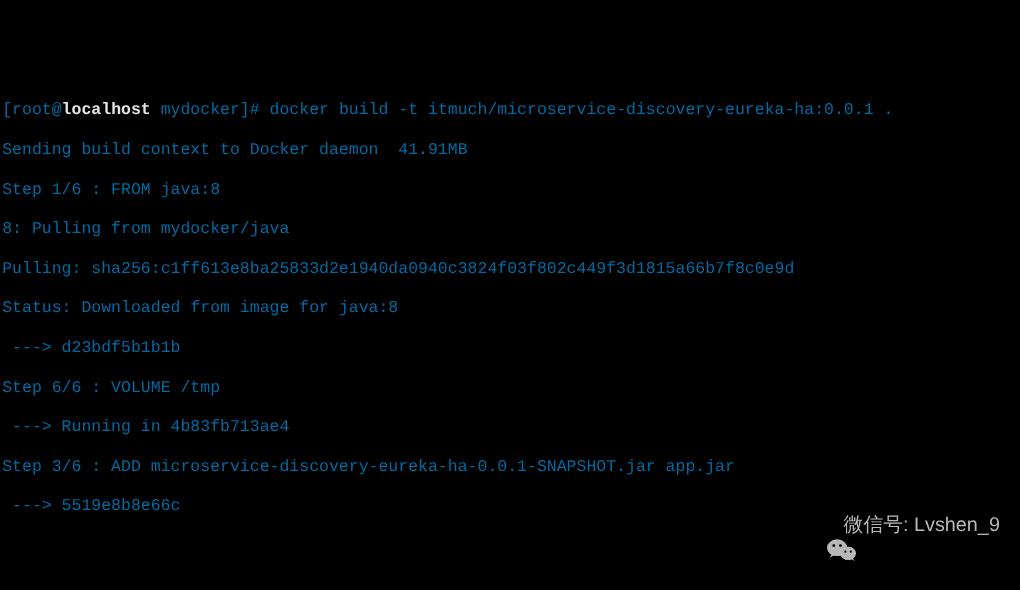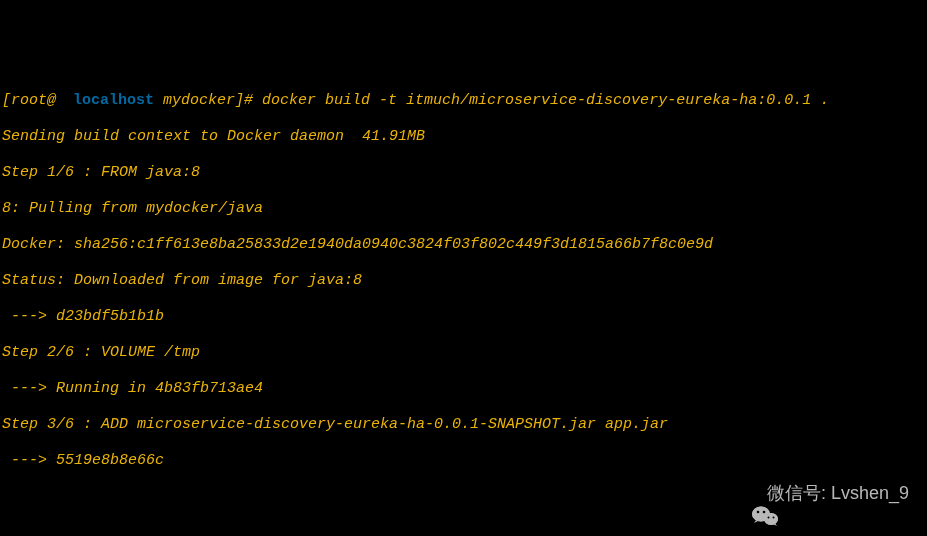--- a/index.html
+++ b/index.html
@@ -18,32 +18,30 @@
       height: 536px;
       overflow: hidden;
       position: relative;
       white-space: pre;
     }
     .line {
       display: block;
       white-space: pre;
     }
     .magenta {
-      color: #0369a1;
+      color: #e5e5e5;
       font-weight: bold;
-      margin-left: 17px;
     }
     .white {
-      color: #eab308;
-      font-style: italic;
+      color: #0369a1;
     }
     .watermark {
       position: absolute;
       right: 18px;
-      bottom: 30px;
+      bottom: 46px;
       display: flex;
       align-items: center;
       gap: 8px;
       color: #cccccc;
       font-family: Arial, sans-serif;
       font-size: 18px;
       opacity: 0.9;
     }
     .wechat-icon {
       width: 28px;
@@ -58,24 +56,24 @@
 </head>
 <body>
 
 
 
 <div>
 <span class="line"><span class="white">[root@</span><span class="magenta">localhost</span><span class="white"> mydocker]# </span><span class="white">docker build -t itmuch/microservice-discovery-eureka-ha:0.0.1 .</span></span>
 <span class="line white">Sending build context to Docker daemon  41.91MB</span>
 <span class="line white">Step 1/6 : FROM java:8</span>
 <span class="line white">8: Pulling from mydocker/java</span>
-<span class="line white">Docker: sha256:c1ff613e8ba25833d2e1940da0940c3824f03f802c449f3d1815a66b7f8c0e9d</span>
+<span class="line white">Pulling: sha256:c1ff613e8ba25833d2e1940da0940c3824f03f802c449f3d1815a66b7f8c0e9d</span>
 <span class="line white">Status: Downloaded from image for java:8</span>
 <span class="line white"> ---&gt; d23bdf5b1b1b</span>
-<span class="line white">Step 2/6 : VOLUME /tmp</span>
+<span class="line white">Step 6/6 : VOLUME /tmp</span>
 <span class="line white"> ---&gt; Running in 4b83fb713ae4</span>
 <span class="line white">Step 3/6 : ADD microservice-discovery-eureka-ha-0.0.1-SNAPSHOT.jar app.jar</span>
 <span class="line white"> ---&gt; 5519e8b8e66c</span>
 
 
 
 
 
 
 

